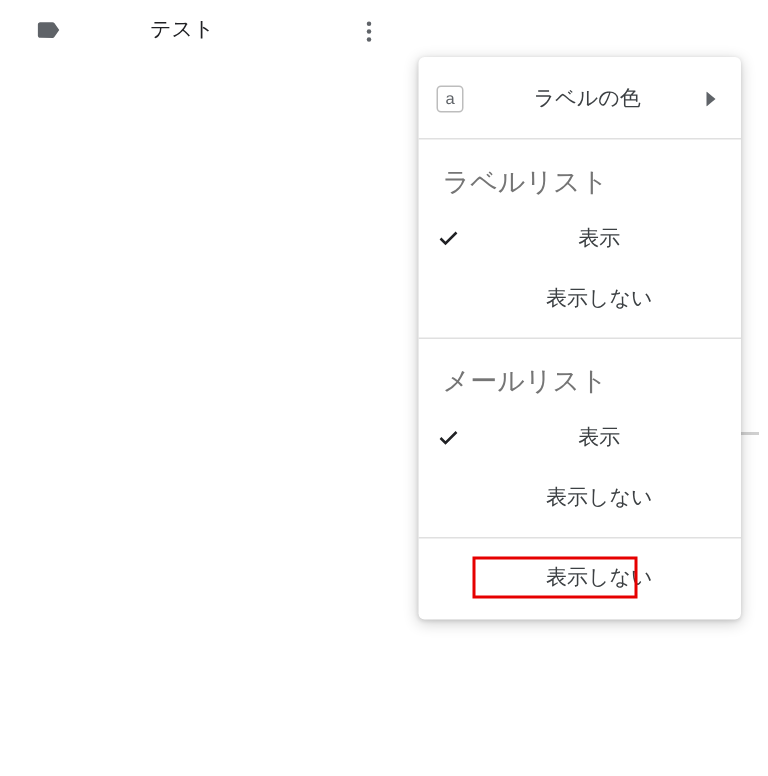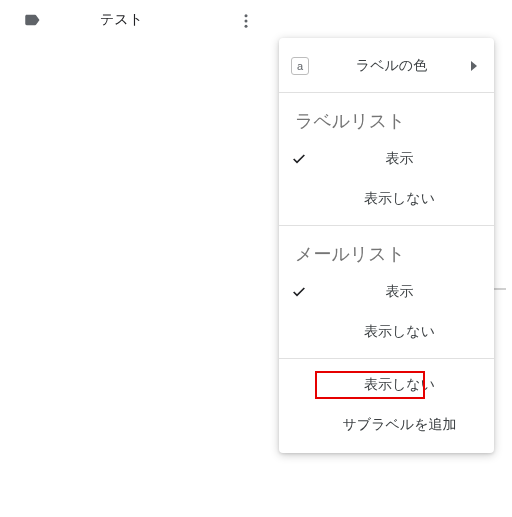--- a/index.html
+++ b/index.html
@@ -209,18 +209,14 @@
 
   <div class="divider"></div>
 
 
   <div class="menu-item" style="position:relative;">
     <span class="lead empty"></span>
     <span class="item-label">表示しない</span>
     <span class="highlight-box" style="left:36px; top:6px; width:110px; height:28px;"></span>
   </div>
 
-  <div class="menu-item">
-    <span class="lead empty"></span>
-    <span class="item-label">サブラベルを追加</span>
-  </div>
 
 </div>
 
 </body></html>

